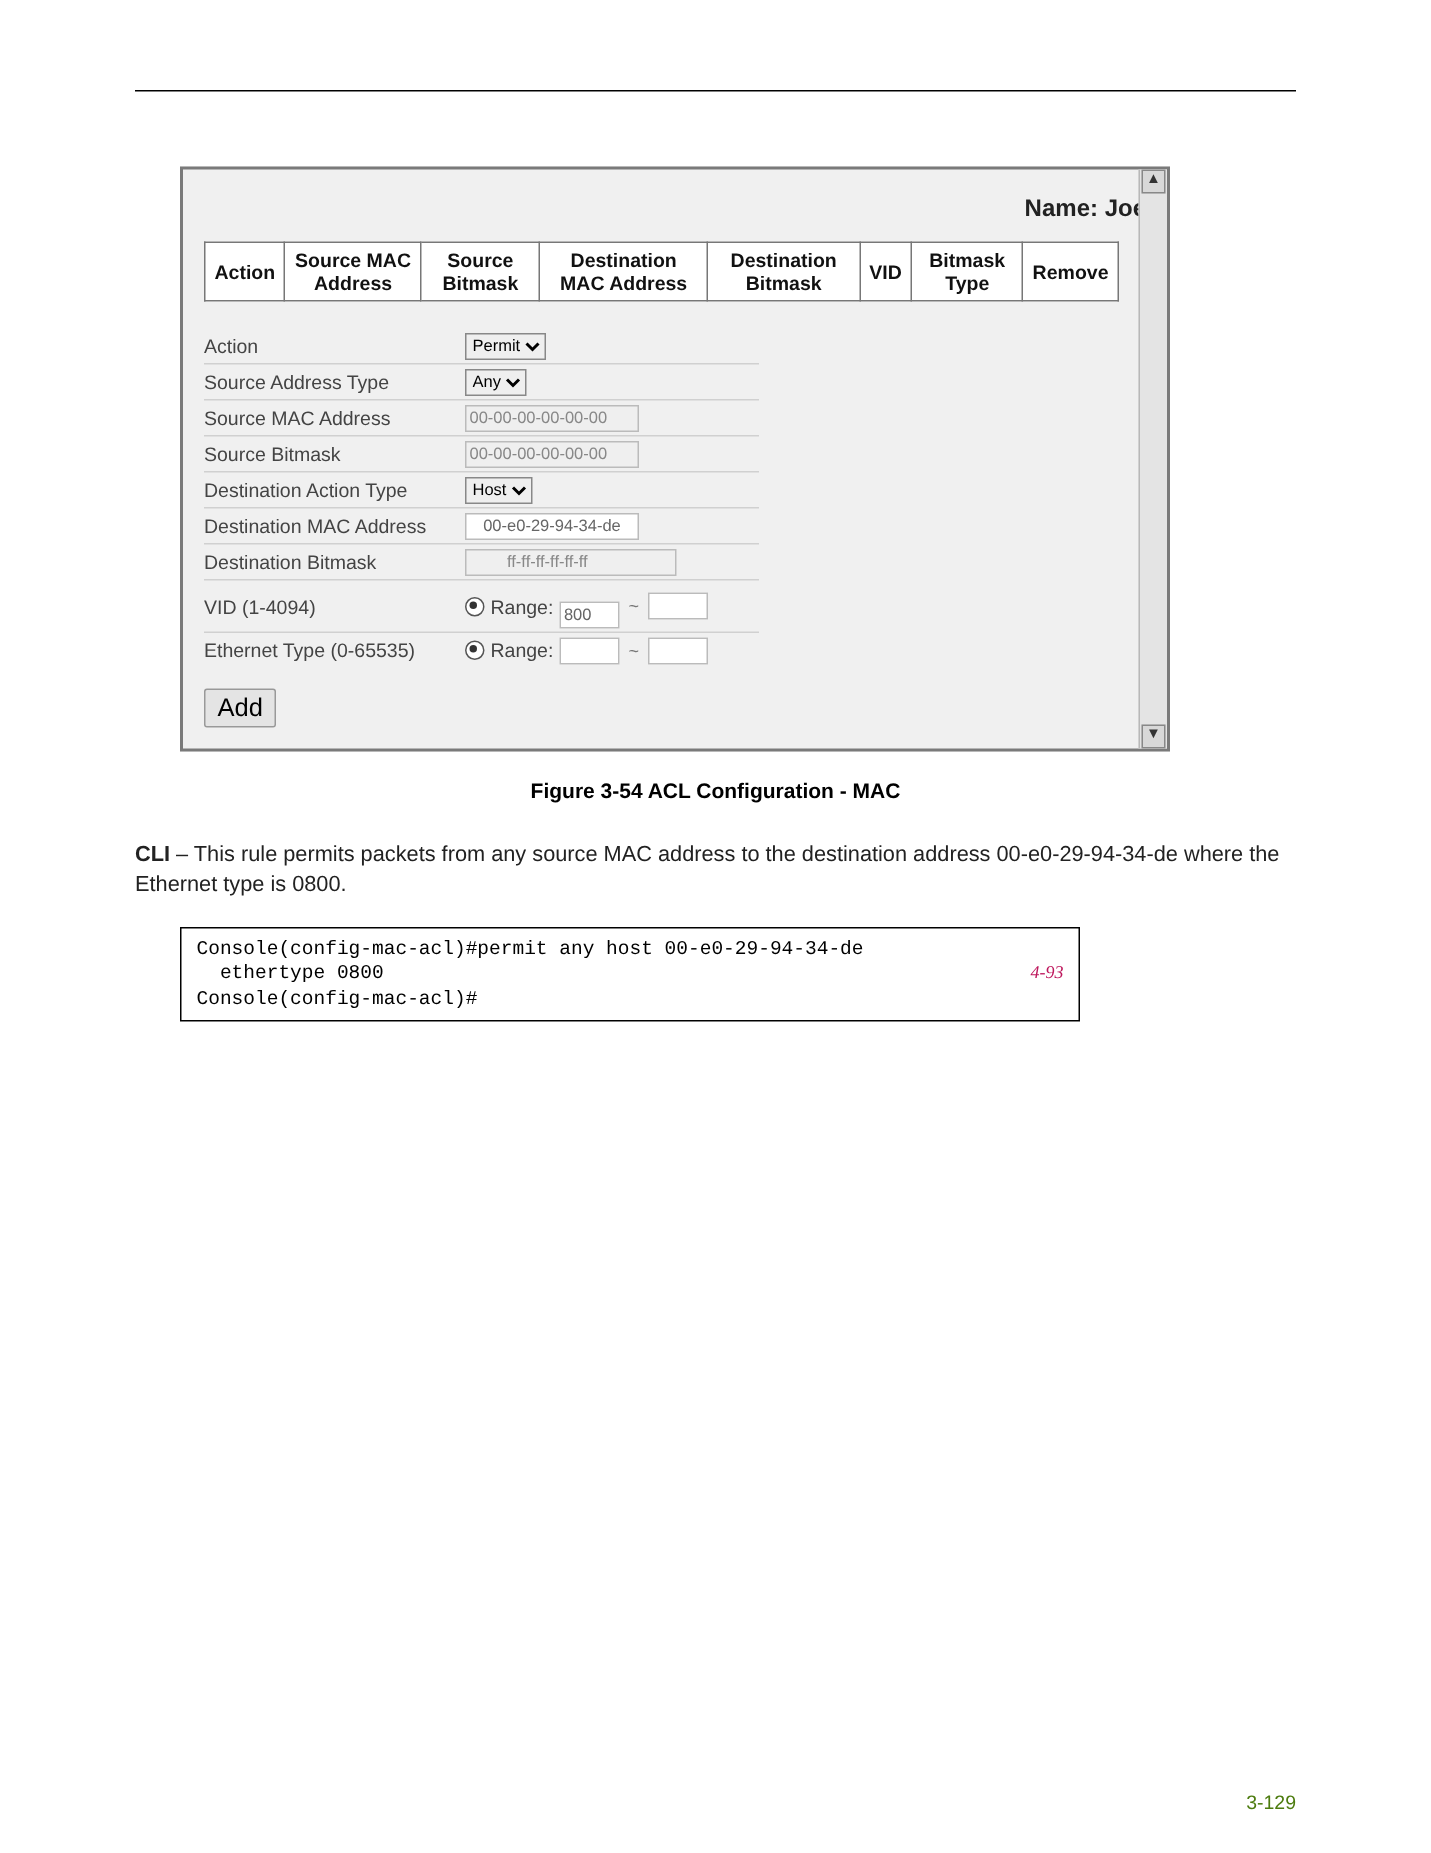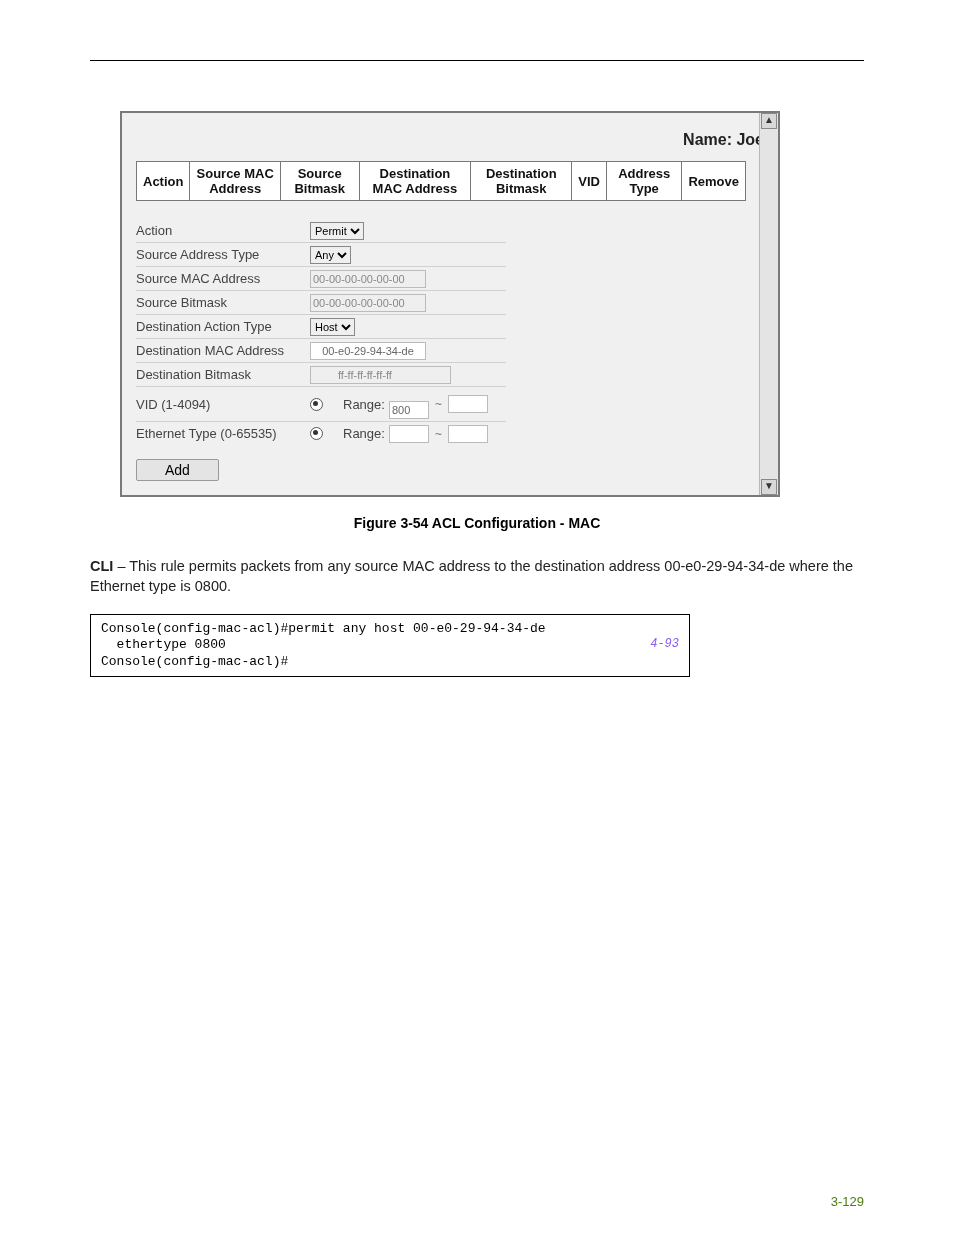--- a/index.html
+++ b/index.html
@@ -124,33 +124,33 @@
   }
   .txt.dis {
     background: #efefef;
     color: #888;
   }
   .radio-lbl {
     font-size: 13px;
     color: #444;
     display: flex;
     align-items: center;
-    gap: 20px;
+    gap: 4px;
   }
   .radio-dot {
     width: 11px; height: 11px; border-radius: 50%; border:1px solid #555; background:#fff; position:relative; display:inline-block;
   }
   .radio-dot.checked::after {
     content:""; position:absolute; top:2px; left:2px; width:5px; height:5px; background:#333; border-radius:50%;
   }
   .tilde { color:#777; font-size:12px; padding:0 2px; }
   .add-btn {
     margin-top: 14px;
-    font-size: 14px;
-    padding: 2px 28px;
+    font-size: 17px;
+    padding: 2px 8px;
     background: #e4e4e4;
     border: 1px solid #999;
     border-radius: 2px;
     cursor: pointer;
   }
 
   
   .fig-cap {
     text-align: center;
     font-weight: bold;
@@ -170,30 +170,31 @@
   
   .console {
     border: 1px solid #000;
     padding: 6px 10px;
     font-family: "Courier New", monospace;
     font-size: 13px;
     white-space: pre;
     line-height: 1.25;
     position: relative;
     width: 600px;
+    margin-left: 30px;
     box-sizing: border-box;
   }
   .console .ref {
     position: absolute;
     right: 10px;
     top: 22px;
     font-style: italic;
-    font-family: Liberation Mono, monospace;
+    font-family: Liberation Serif, serif;
     font-size: 12px;
-    color: #8b5cf6;
+    color: #be185d;
   }
 
   
   .page-num {
     position: absolute;
     bottom: 26px;
     right: 90px;
     font-size: 13px;
     color: #4d7c0f;
   }
@@ -214,21 +215,21 @@
 
       <table class="hdr">
         <tbody>
             <tr>
           <th>Action</th>
           <th>Source MAC Address</th>
           <th>Source Bitmask</th>
           <th>Destination MAC Address</th>
           <th>Destination Bitmask</th>
           <th>VID</th>
-          <th>Address Type</th>
+          <th>Bitmask Type</th>
           <th>Remove</th>
         </tr>
       </tbody>
         </table>
 
       <div class="form">
 
         <div class="frow">
           <div class="flabel">Action</div>
           <div class="fctrl">

